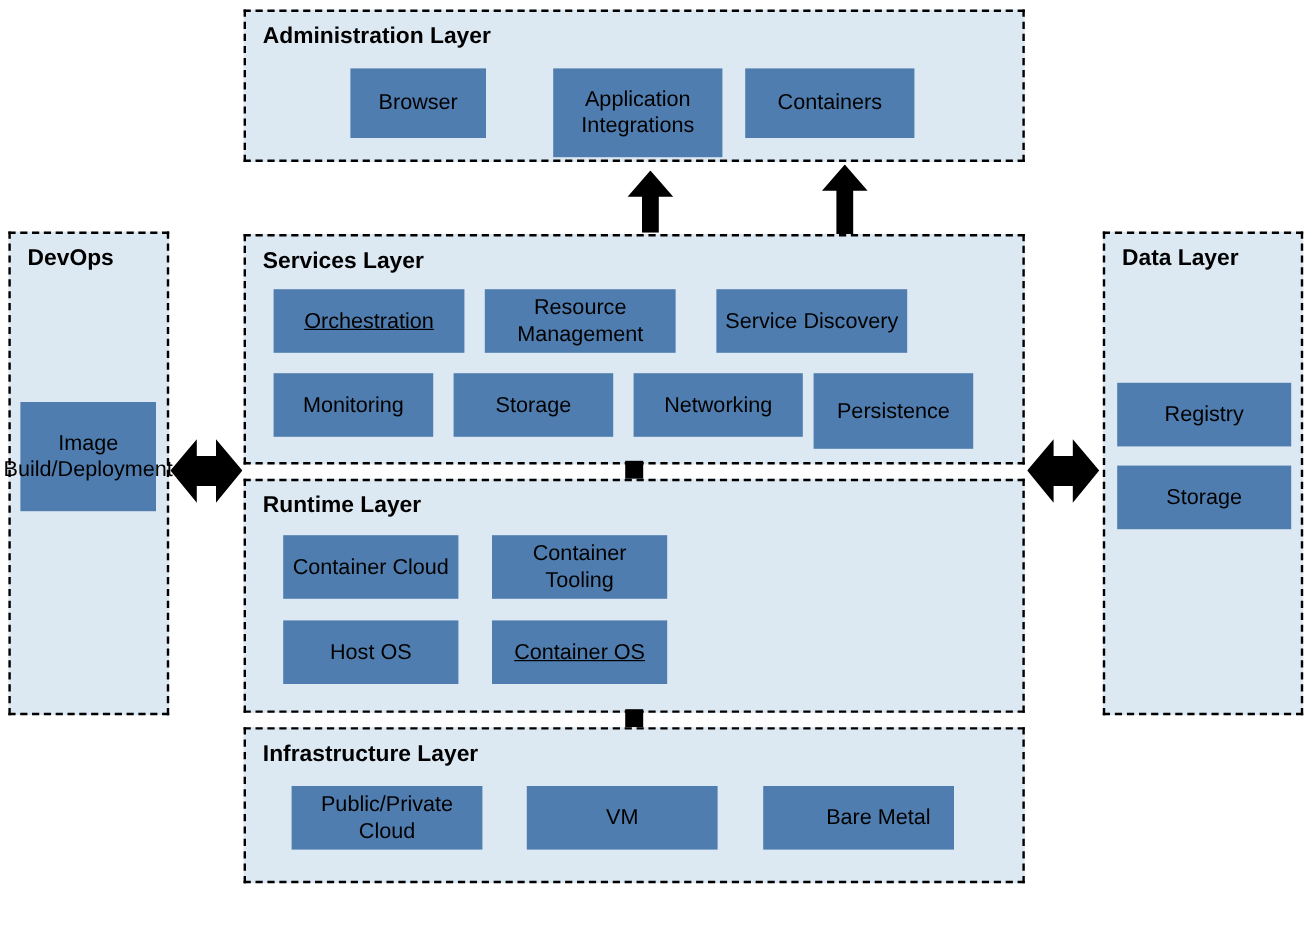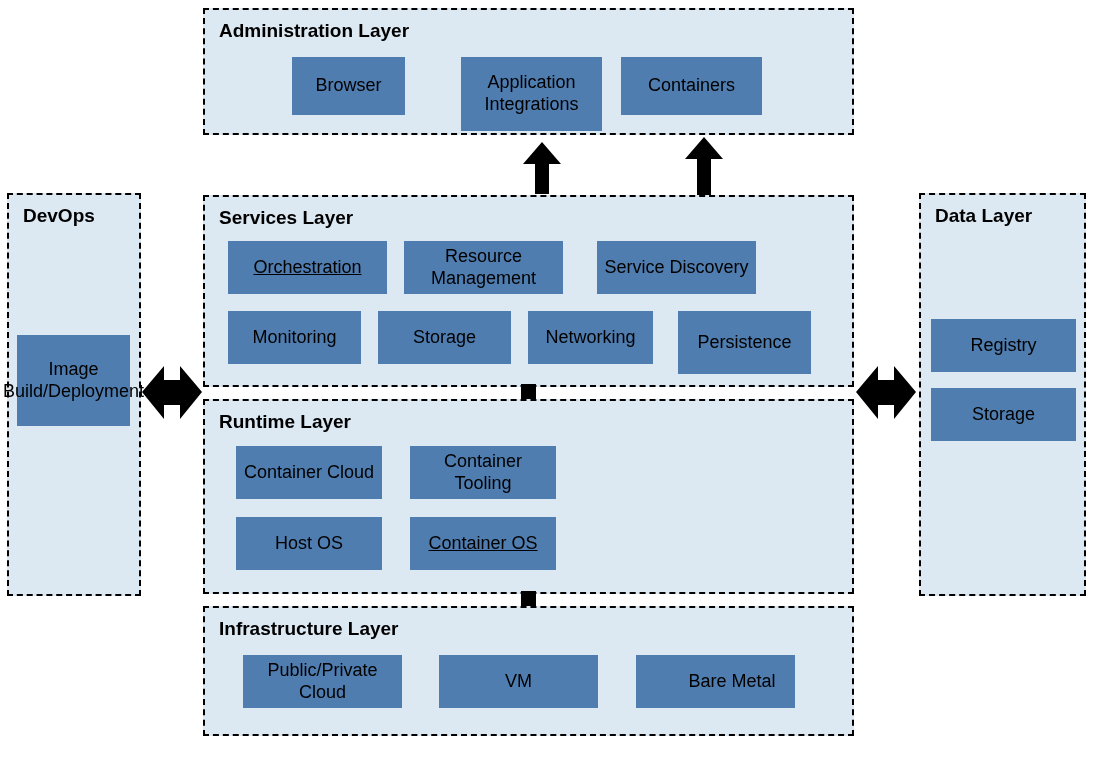--- a/index.html
+++ b/index.html
@@ -60,21 +60,21 @@
 </svg>
 
 <div class="layer-box" style="left:203px; top:195px; width:651px; height:192px;">
   <div class="layer-title">Services Layer</div>
 </div>
 <div class="block" style="left:228px; top:241px; width:159px; height:53px;text-decoration:underline;">Orchestration</div>
 <div class="block" style="left:404px; top:241px; width:159px; height:53px;">Resource Management</div>
 <div class="block" style="left:597px; top:241px; width:159px; height:53px;">Service Discovery</div>
 <div class="block" style="left:228px; top:311px; width:133px; height:53px;">Monitoring</div>
 <div class="block" style="left:378px; top:311px; width:133px; height:53px;">Storage</div>
-<div class="block" style="left:528px; top:311px; width:125px; height:53px;">Networking</div>
+<div class="block" style="left:528px; top:311px; width:141px; height:53px;">Networking</div>
 <div class="block" style="left:678px; top:311px; width:133px; height:63px;">Persistence</div>
 
 <div style="position:absolute; left:521px; top:384px; width:15px; height:15px; background:#000;"></div>
 
 <div class="layer-box" style="left:203px; top:399px; width:651px; height:195px;">
   <div class="layer-title">Runtime Layer</div>
 </div>
 <div class="block" style="left:236px; top:446px; width:146px; height:53px;">Container Cloud</div>
 <div class="block" style="left:410px; top:446px; width:146px; height:53px;">Container Tooling</div>
 <div class="block" style="left:236px; top:517px; width:146px; height:53px;">Host OS</div>

